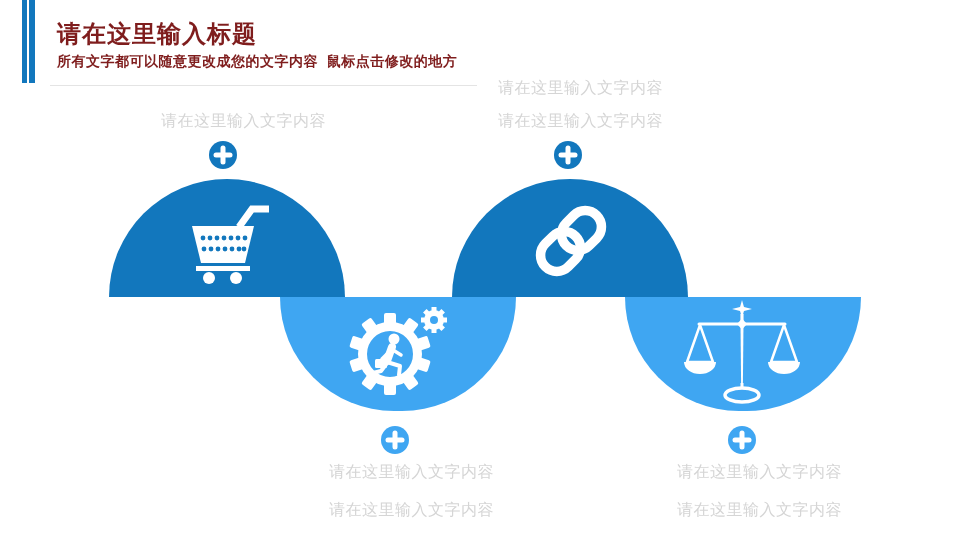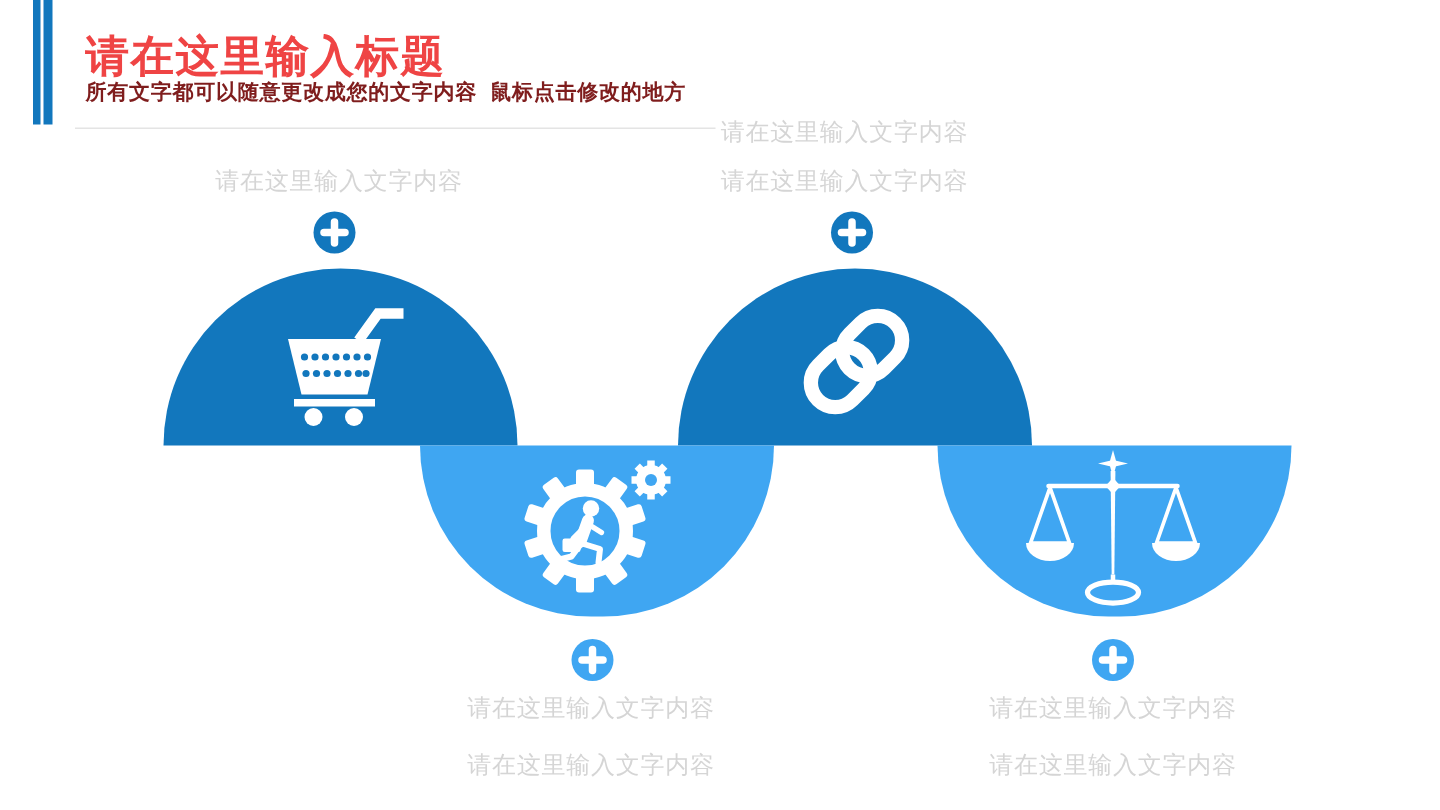--- a/index.html
+++ b/index.html
@@ -5,42 +5,42 @@
   html,body{margin:0;padding:0;background:#ffffff;}
   .slide{
     position:relative;width:960px;height:540px;background:#ffffff;overflow:hidden;
     font-family:"Liberation Sans","DejaVu Sans",sans-serif;
   }
   
   .accent-bar{position:absolute;top:0;background:#1277BD;}
   .bar1{left:22px;width:5px;height:83px;}
   .bar2{left:29px;width:6px;height:83px;}
   .slide-title{
-    position:absolute;left:57px;top:18px;font-size:29px;font-weight:bold;
-    color:#ef4444;letter-spacing:1px;white-space:pre;
+    position:absolute;left:57px;top:18px;font-size:24px;font-weight:bold;
+    color:#7f1d1d;letter-spacing:1px;white-space:pre;
   }
   .slide-subtitle{
     position:absolute;left:57px;top:53px;font-size:14px;font-weight:600;
     color:#7f1d1d;white-space:pre;letter-spacing:0.5px;
   }
   .header-divider{position:absolute;left:50px;top:85px;width:427px;height:1px;background:#E4E4E4;}
   
   .semi{position:absolute;width:236px;}
   .semi.up{height:118px;border-radius:118px 118px 0 0;background:#1277BD;top:179px;}
   .semi.down{height:114px;border-radius:0 0 118px 118px;background:#3FA6F2;top:297px;}
   
   .plus{
     position:absolute;width:28px;height:28px;border-radius:50%;
     display:flex;align-items:center;justify-content:center;cursor:pointer;
   }
   .plus.dark{background:#1277BD;}
   .plus.light{background:#3FA6F2;}
   
   .ph-label{
-    position:absolute;width:200px;text-align:center;font-size:16px;
+    position:absolute;width:200px;text-align:right;font-size:16px;
     color:#D5D5D5;letter-spacing:0.5px;white-space:pre;cursor:text;
   }
   .icon-wrap{position:absolute;}
 </style>
 </head>
 <body>
 
 <div class="slide">
 
   <div class="accent-bar bar1"></div>

